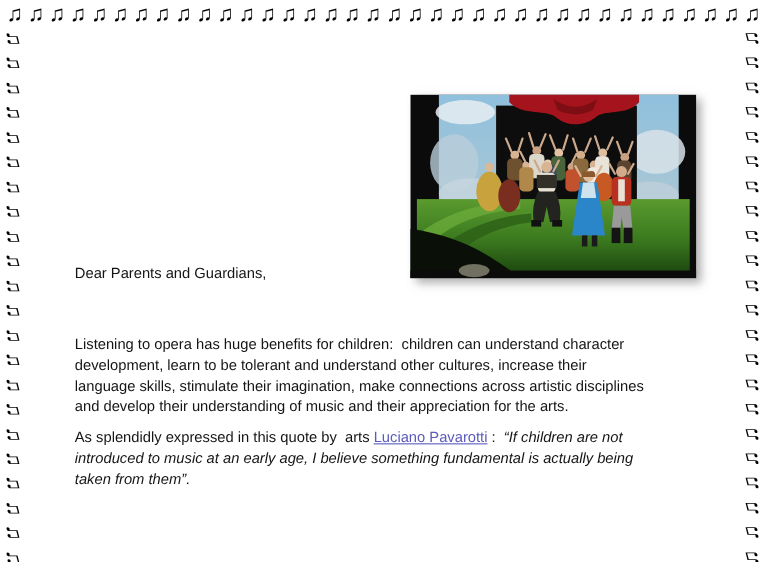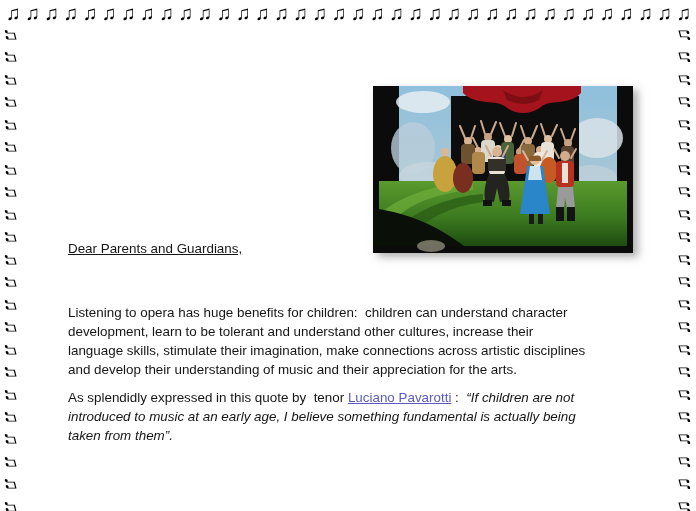--- a/index.html
+++ b/index.html
@@ -13,21 +13,21 @@
   .border-col{position:absolute;top:25px;height:492px;width:24px;display:flex;flex-direction:column;justify-content:space-between;}
   .border-left{left:0px;}
   .border-right{right:1px;}
   .border-col .note{font-size:20px;line-height:20px;height:20px;width:24px;text-align:center;color:#000;display:block;}
   .border-left .note{transform:rotate(90deg);}
   .border-right .note{transform:rotate(-90deg);}
 
   
   .content{position:absolute;left:68px;top:239px;font-size:13.4px;line-height:19px;}
   .content p{margin:0;white-space:pre;}
-  .salutation{margin-bottom:45px !important;text-decoration:underline;}
+  .salutation{margin-bottom:45px !important;}
   .para1{margin-bottom:19px !important;}
   .para2{margin-bottom:9px !important;}
   .redaction{
     display:inline-block;width:136px;height:14px;background:#000;
     border-radius:7px 10px 8px 11px;vertical-align:-2px;transform:rotate(-0.7deg);margin:0 1px;
   }
   .quote-italic{font-style:italic;}
   a.pavarotti-link{color:#5b5bbd;text-decoration:underline;}
 
   
@@ -226,18 +226,18 @@
 
   <div class="content">
     <p class="salutation">Dear Parents and Guardians,</p>
 
 
     <p class="para2">Listening to opera has huge benefits for children:  children can understand character
 development, learn to be tolerant and understand other cultures, increase their
 language skills, stimulate their imagination, make connections across artistic disciplines
 and develop their understanding of music and their appreciation for the arts.</p>
 
-    <p class="para3"><span>As splendidly expressed in this quote by  tenor </span><a href="#" class="pavarotti-link">Luciano Pavarotti</a><span> :  </span><span class="quote-italic">“If children are not
+    <p class="para3"><span>As splendidly expressed in this quote by  arts </span><a href="#" class="pavarotti-link">Luciano Pavarotti</a><span> :  </span><span class="quote-italic">“If children are not
 introduced to music at an early age, I believe something fundamental is actually being
 taken from them”.</span></p>
   </div>
 
 </div>
 
 </body></html>

